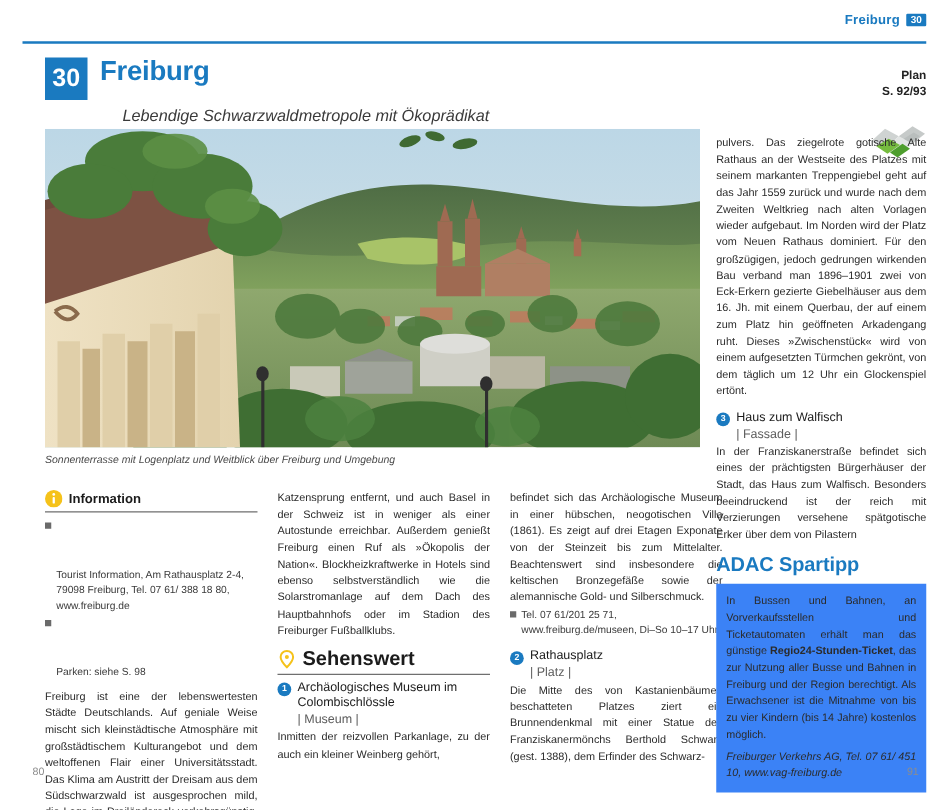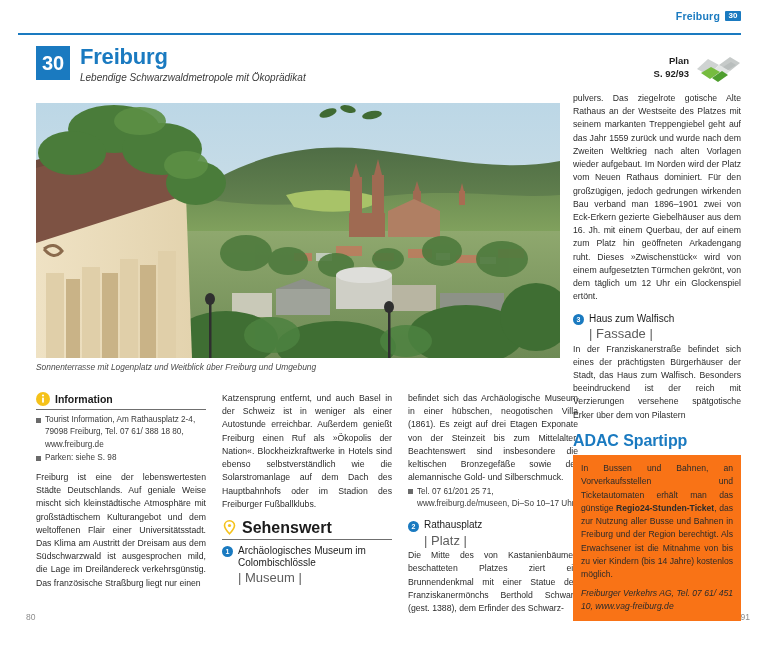--- a/index.html
+++ b/index.html
@@ -39,26 +39,26 @@
     width:34px;height:34px;background:#1a7ac0;color:#fff;
     font-size:20px;font-weight:bold;display:flex;align-items:center;justify-content:center;
     line-height:1;
   }
   .chap-text{padding-top:0px;}
   .chap-title{
     font-size:22px;font-weight:bold;color:#1a7ac0;line-height:1;margin:0 0 4px 0;
     letter-spacing:-.2px;
   }
   .chap-sub{
-    font-size:10px;font-style:italic;color:#3a3a3a;line-height:1.1;margin:0;
+    font-size:13px;font-style:italic;color:#3a3a3a;line-height:1.1;margin:18px;
   }
 
   
   .planblock{
-    position:absolute;right:18px;top:55px;display:flex;align-items:flex-start;gap:6px;
+    position:absolute;right:18px;top:55px;display:flex;align-items:flex-end;gap:18px;flex-direction:column;
   }
   .plan-txt{font-size:9.5px;font-weight:bold;color:#222;line-height:1.35;text-align:right;}
   .plan-icon{width:46px;height:34px;display:block;}
 
   
   .photo{
     position:absolute;left:36px;top:103px;width:524px;height:255px;
     overflow:hidden;
   }
   .photo svg{display:block;width:100%;height:100%;}
@@ -86,61 +86,61 @@
   .ib-title{font-size:10.5px;font-weight:bold;color:#1b1b1b;}
   .ib-rule{height:1px;background:#6f6f6f;margin-bottom:4px;}
   .ib-line{
     font-size:8.2px;line-height:1.52;color:#3a3a3a;display:flex;gap:4px;
     align-items:flex-start;margin-bottom:1px;
   }
   .sq{
     display:inline-block;width:5px;height:5px;background:#6a6a6a;
     margin-top:3.5px;flex:0 0 5px;
   }
-  .ib-line .txt{flex:1;}
+  .ib-line .txt{flex:1;margin-top:40px;}
 
   
   .sect{margin-top:8px;}
   .sect-head{display:flex;align-items:center;gap:5px;margin-bottom:2px;}
   .sect-title{font-size:16px;font-weight:bold;color:#1b1b1b;}
   .sect-rule{height:1px;background:#6f6f6f;margin-bottom:5px;}
 
   
   .poi{margin-top:2px;}
   .poi-head{display:flex;align-items:flex-start;gap:5px;}
   .poi-badge{
     width:11px;height:11px;border-radius:50%;background:#1a7ac0;color:#fff;
     font-size:7px;font-weight:bold;display:flex;align-items:center;justify-content:center;
     flex:0 0 11px;margin-top:1.5px;line-height:1;
   }
   .poi-name{font-size:10px;font-weight:normal;color:#1b1b1b;line-height:1.22;}
   .poi-kind{
-    font-size:13px;color:#5d5d5d;margin:1px 0 1px 16px;line-height:1.2;
+    font-size:10px;color:#5d5d5d;margin:1px 0 1px 16px;line-height:1.2;
   }
   .src-line{
     font-size:8.2px;line-height:1.5;color:#3a3a3a;display:flex;gap:4px;
     align-items:flex-start;margin-top:1px;
   }
 
   
   .adac{margin-top:10px;}
   .adac-title{font-size:16px;font-weight:bold;color:#1a7ac0;margin-bottom:5px;letter-spacing:-.1px;}
   .adac-box{
-    background:#f97316;padding:7px 8px 8px 8px;
+    background:#3b82f6;padding:7px 8px 8px 8px;
     font-size:8.6px;line-height:1.55;color:#2b2b2b;text-align:justify;
   }
   .adac-box b{font-weight:bold;}
   .adac-src{font-style:italic;display:block;margin-top:5px;}
 
   
   .folio{
     position:absolute;bottom:26px;font-size:8.5px;color:#8d8d8d;
   }
   .folio-l{left:26px;}
-  .folio-r{right:9px;}
+  .folio-r{right:24px;}
 </style>
 </head>
 <body>
 
 <div class="page">
 
   <div class="runhead">
     <span class="rh-title">Freiburg</span>
     <span class="rh-badge">30</span>
   </div>
@@ -353,20 +353,21 @@
         <span class="sect-title">Sehenswert</span>
       </div>
       <div class="sect-rule"></div>
 
       <div class="poi">
         <div class="poi-head">
           <span class="poi-badge">1</span>
           <span class="poi-name">Archäologisches Museum im Colombischlössle</span>
         </div>
         <div class="poi-kind">| Museum |</div>
+        <p class="body-txt">Inmitten der reizvollen Parkanlage, zu der auch ein kleiner Weinberg gehört,</p>
       </div>
     </div>
   </div>
 
   <div class="col c3" style="top:392px;">
     <p class="body-txt">befindet sich das Archäologische Museum in einer hübschen, neogotischen Villa (1861). Es zeigt auf drei Etagen Exponate von der Steinzeit bis zum Mittelalter. Beachtenswert sind insbesondere die keltischen Bronzegefäße sowie der alemannische Gold- und Silberschmuck.</p>
     <div class="src-line">
       <span class="sq"></span>
       <span class="txt">Tel. 07 61/201 25 71, www.freiburg.de/museen, Di–So 10–17 Uhr</span>
     </div>
@@ -374,21 +375,21 @@
     <div class="poi" style="margin-top:9px;">
       <div class="poi-head">
         <span class="poi-badge">2</span>
         <span class="poi-name">Rathausplatz</span>
       </div>
       <div class="poi-kind">| Platz |</div>
       <p class="body-txt">Die Mitte des von Kastanienbäumen beschatteten Platzes ziert ein Brunnendenkmal mit einer Statue des Franziskanermönchs Berthold Schwarz (gest. 1388), dem Erfinder des Schwarz-</p>
     </div>
   </div>
 
-  <div class="col c4" style="top:92px;">
+  <div class="col c4" style="top:108px;">
     <p class="body-txt">pulvers. Das ziegelrote gotische Alte Rathaus an der Westseite des Platzes mit seinem markanten Treppengiebel geht auf das Jahr 1559 zurück und wurde nach dem Zweiten Weltkrieg nach alten Vorlagen wieder aufgebaut. Im Norden wird der Platz vom Neuen Rathaus dominiert. Für den großzügigen, jedoch gedrungen wirkenden Bau verband man 1896–1901 zwei von Eck-Erkern gezierte Giebelhäuser aus dem 16. Jh. mit einem Querbau, der auf einem zum Platz hin geöffneten Arkadengang ruht. Dieses »Zwischenstück« wird von einem aufgesetzten Türmchen gekrönt, von dem täglich um 12 Uhr ein Glockenspiel ertönt.</p>
 
     <div class="poi" style="margin-top:9px;">
       <div class="poi-head">
         <span class="poi-badge">3</span>
         <span class="poi-name">Haus zum Walfisch</span>
       </div>
       <div class="poi-kind">| Fassade |</div>
       <p class="body-txt">In der Franziskanerstraße befindet sich eines der prächtigsten Bürgerhäuser der Stadt, das Haus zum Walfisch. Besonders beeindruckend ist der reich mit Verzierungen versehene spätgotische Erker über dem von Pilastern</p>
     </div>

